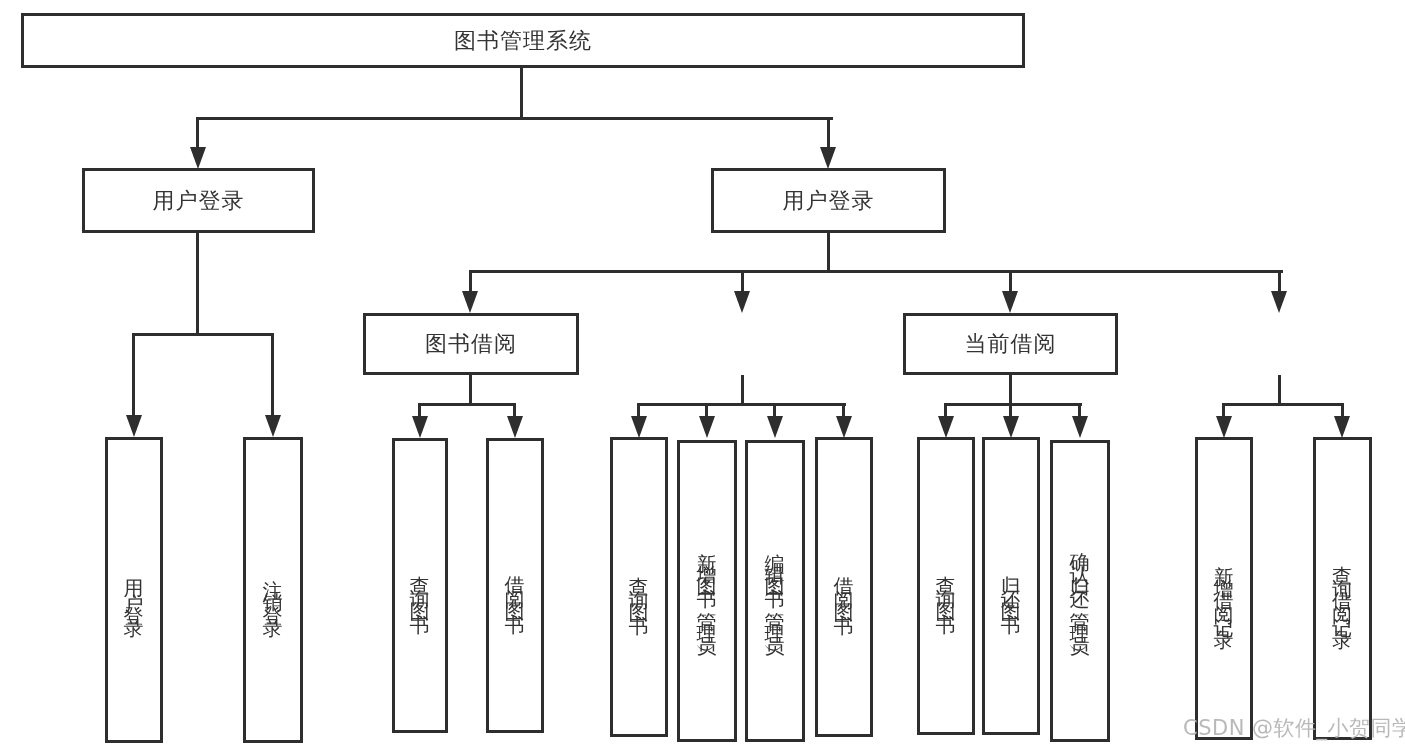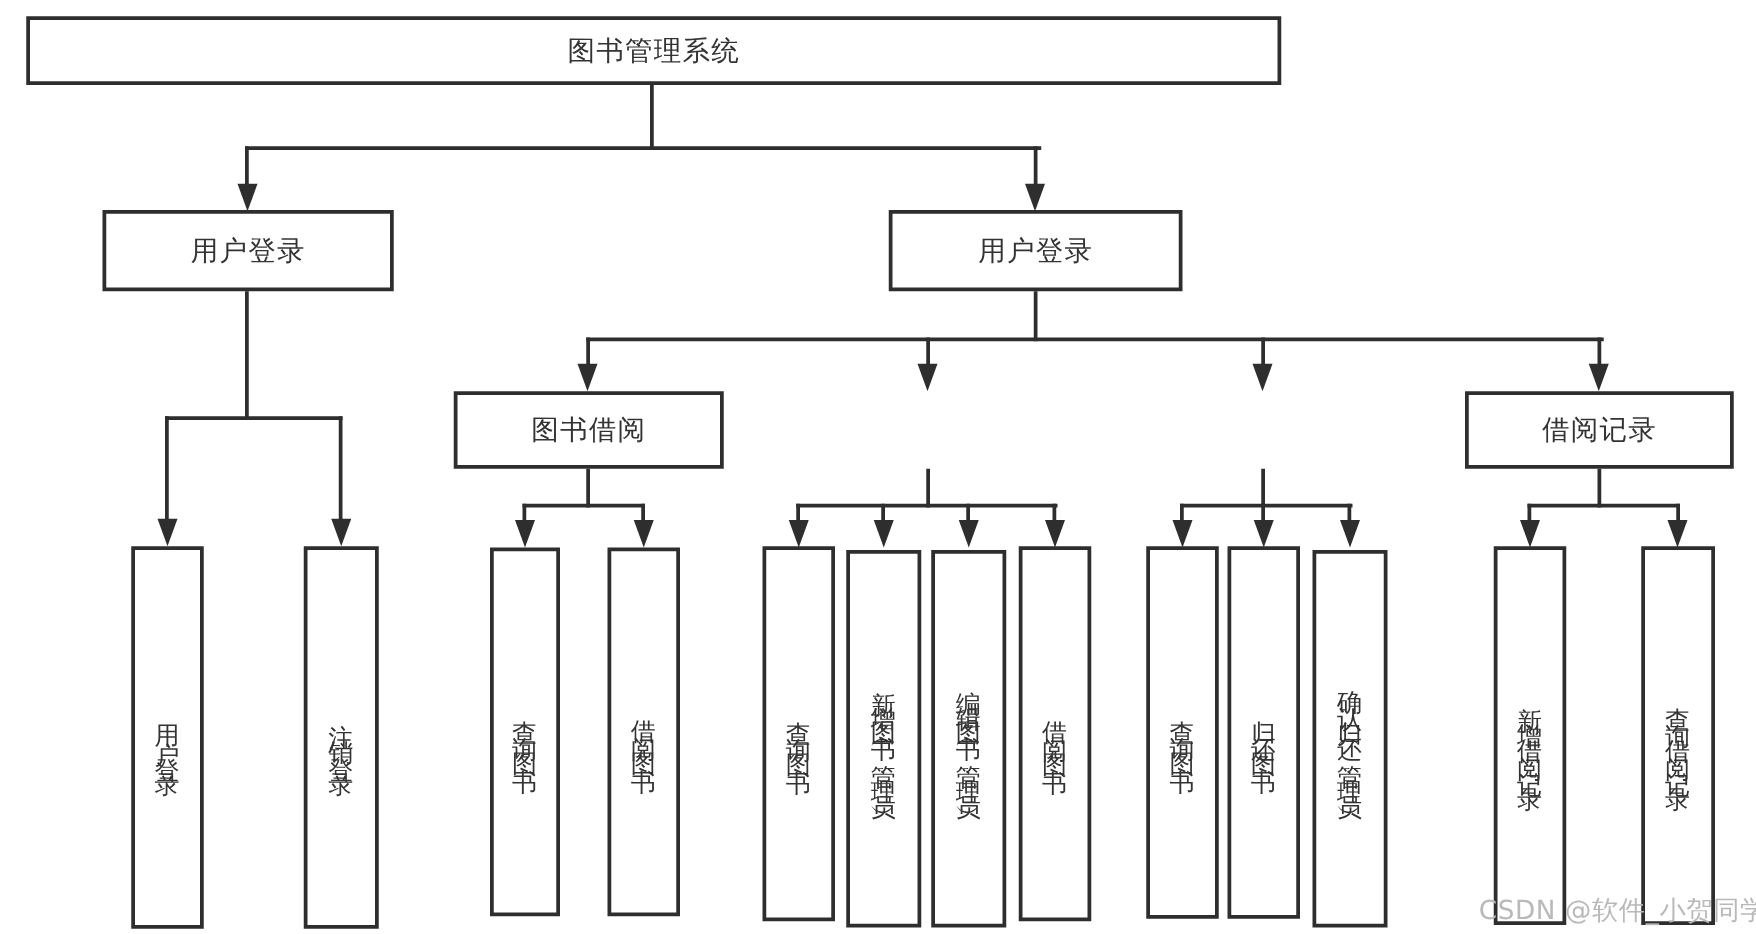--- a/index.html
+++ b/index.html
@@ -46,22 +46,22 @@
   <div class="box h" style="left:82px;top:168px;width:233px;height:65px">
     <span>用户登录</span>
   </div>
   <div class="box h" style="left:711px;top:168px;width:235px;height:65px">
     <span>用户登录</span>
   </div>
 
   <div class="box h" style="left:363px;top:313px;width:216px;height:62px">
     <span>图书借阅</span>
   </div>
-  <div class="box h" style="left:1172px;top:313px;width:215px;height:62px">
-    <span>借阅记录</span>
+  <div class="box h" style="left:903px;top:313px;width:215px;height:62px">
+    <span>当前借阅</span>
   </div>
 
   <div class="box v" style="left:105px;top:437px;width:58px;height:306px">
     <span>用户登录</span>
   </div>
   <div class="box v" style="left:243px;top:437px;width:60px;height:306px">
     <span>注销登录</span>
   </div>
 
   <div class="box v" style="left:392px;top:438px;width:56px;height:295px">

